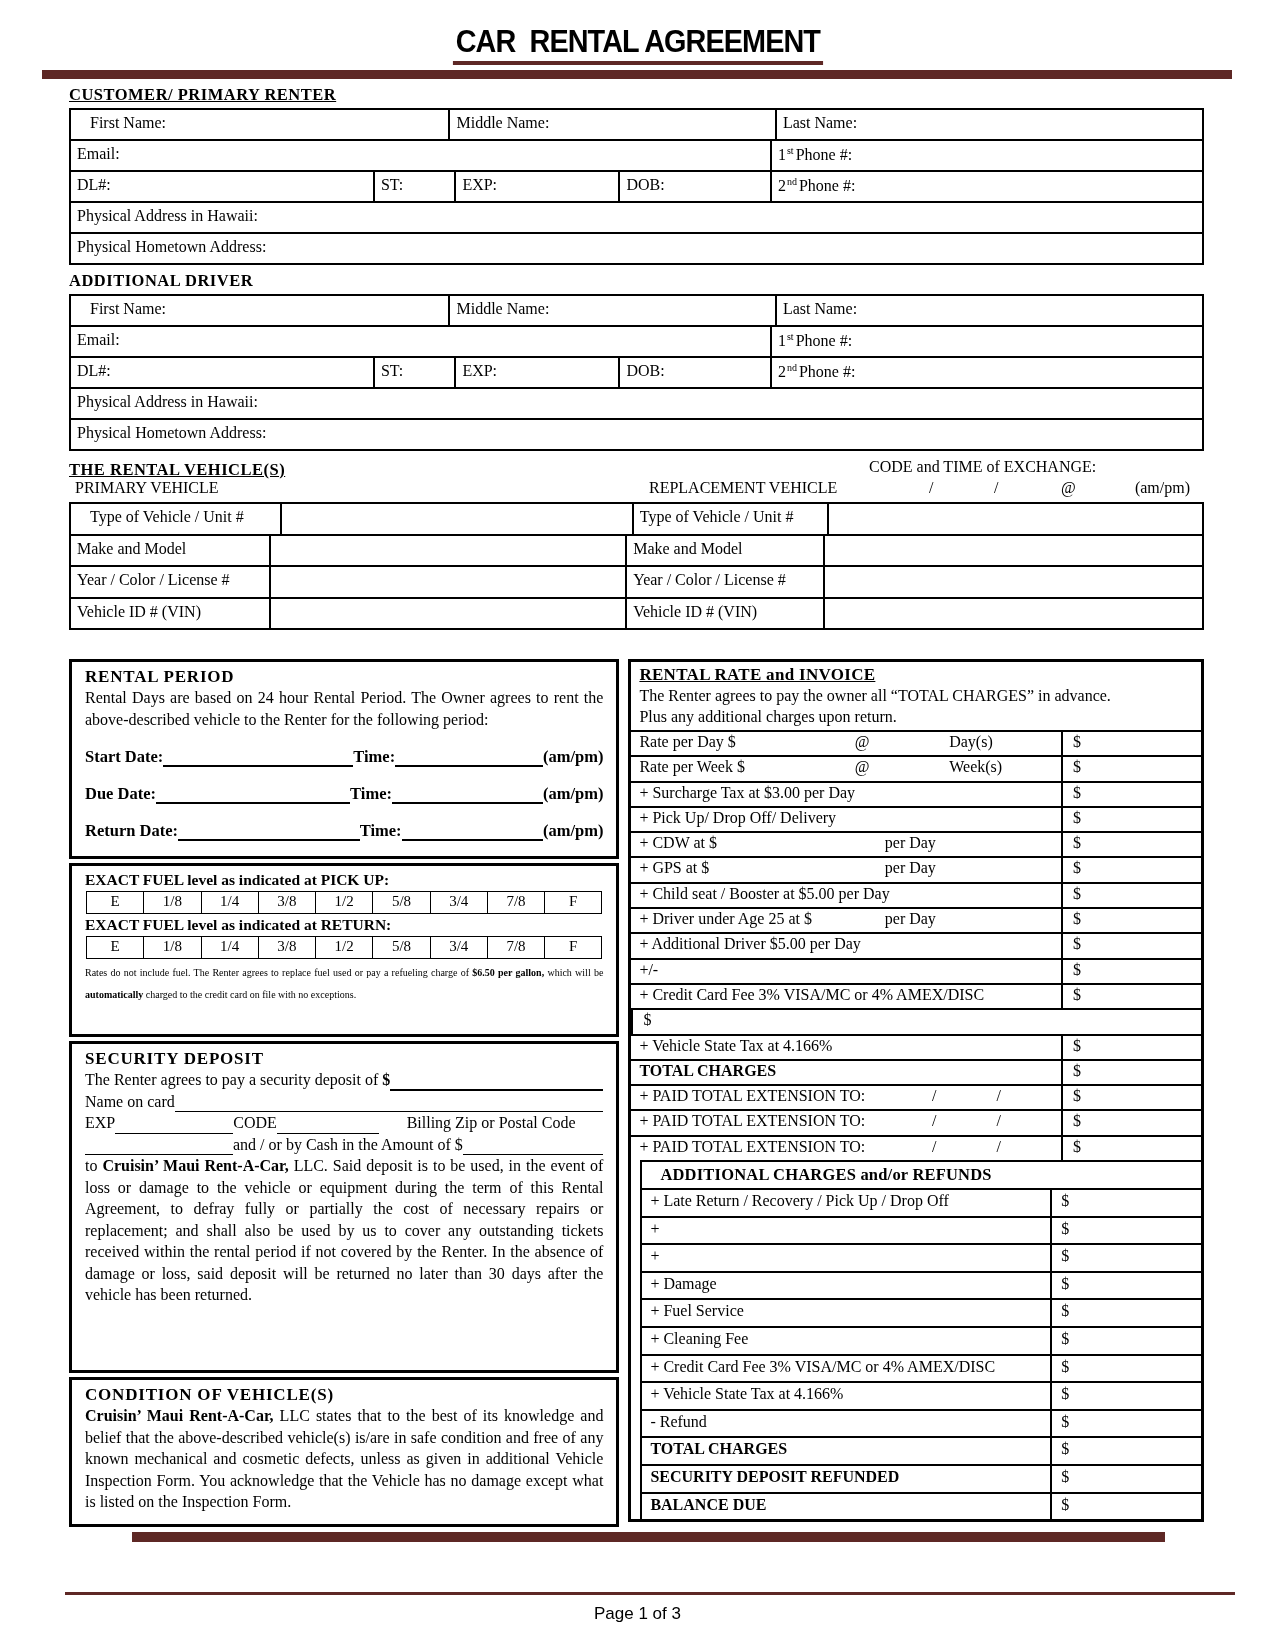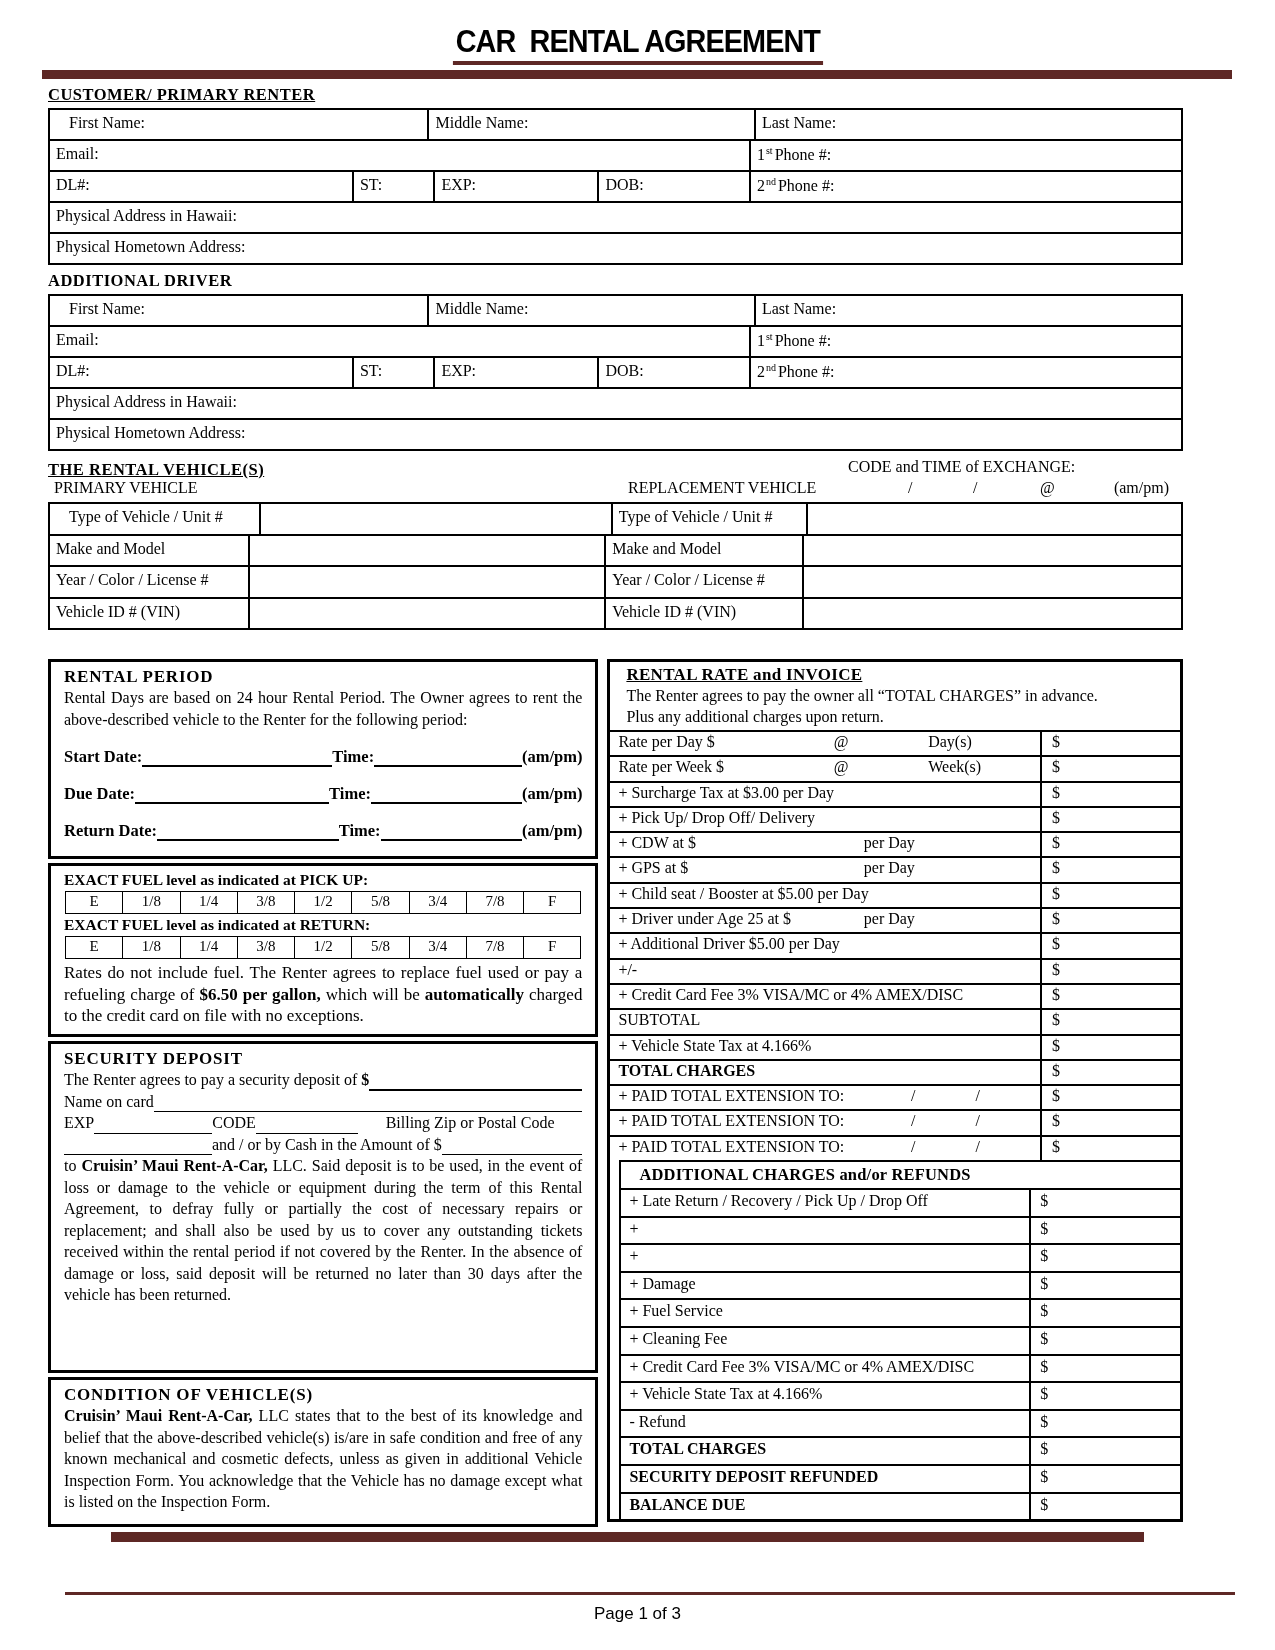--- a/index.html
+++ b/index.html
@@ -1,20 +1,20 @@
 <!DOCTYPE html>
 <html><head>
 <meta charset="utf-8">
 <style>
   :root{ --maroon:#5e2825; --ink:#000; }
   *{box-sizing:border-box;}
   html,body{margin:0;padding:0;background:#fff;}
   body{width:1275px;height:1650px;font-family:"Liberation Serif",serif;color:var(--ink);}
   .page{position:relative;width:1275px;height:1650px;overflow:hidden;}
-  .content{margin-left:48px;width:1135px;}
+  .content{margin-left:69px;width:1135px;}
 
   
   .title-wrap{text-align:center;padding-top:24px;}
   .doc-title{display:inline-block;font-family:"Liberation Sans",sans-serif;font-weight:bold;
     font-size:31px;letter-spacing:-1px;transform:scaleX(.93);transform-origin:center;
     border-bottom:4px solid var(--maroon);padding:0 3px 1px;white-space:pre;}
   .top-bar{margin-left:42px;width:1190px;height:9px;background:var(--maroon);margin-top:5px;}
 
   
   .sec-h{font-size:16.5px;font-weight:bold;letter-spacing:.5px;margin:6px 0 3px;}
@@ -59,21 +59,21 @@
   
   .sec-box{height:332px;}
   .sline{display:flex;align-items:flex-end;font-size:16px;line-height:21.5px;white-space:pre;}
   .sblank{border-bottom:1.5px solid #000;}
   .flex1{flex:1;}
 
   
   .cond-box{height:150px;margin-bottom:0;}
 
   
-  .inv-head{padding:3px 16px 3px;}
+  .inv-head{padding:3px 8px 3px;}
   .inv-title{font-size:17px;font-weight:bold;text-decoration:underline;letter-spacing:.3px;}
   .inv-intro{font-size:16px;line-height:21px;}
   .inv-row{display:flex;border-top:2px solid #000;height:25.3px;font-size:16px;}
   .inv-label{flex:0 0 75.4%;position:relative;padding:1px 0 0 8px;white-space:nowrap;overflow:hidden;}
   .inv-val{flex:1;border-left:2px solid #000;padding:1px 0 0 10px;}
   .mid,.unit{position:absolute;top:1px;}
   .row-rate .mid{left:52%;} .row-rate .unit{left:74%;}
   .row-perday .mid{left:59%;}
   .row-paid .mid{left:70%;} .row-paid .unit{left:85%;}
   .bold{font-weight:bold;}
@@ -230,21 +230,21 @@
             <div class="fuel-c">E</div>
             <div class="fuel-c">1/8</div>
             <div class="fuel-c">1/4</div>
             <div class="fuel-c">3/8</div>
             <div class="fuel-c">1/2</div>
             <div class="fuel-c">5/8</div>
             <div class="fuel-c">3/4</div>
             <div class="fuel-c">7/8</div>
             <div class="fuel-c">F</div>
           </div>
-          <div class="para fuel-note" style="font-size:17px;">
+          <div class="para fuel-note" style="font-size:10px;">
             <span>Rates do not include fuel.  The Renter agrees to replace fuel used or pay a refueling charge of </span><span class="bold">$6.50 per gallon,</span><span> which will be </span><span class="bold">automatically</span><span> charged to the credit card on file with no exceptions.</span>
           </div>
         </div>
 
         <div class="lbox sec-box">
           <div class="box-h">SECURITY DEPOSIT</div>
           <div class="sline">
             <span>The Renter agrees to pay a security deposit of </span><span class="bold">$</span><span class="sblank flex1" style="border-bottom-width:2px;"></span>
           </div>
           <div class="sline">
@@ -314,21 +314,20 @@
         </div>
         <div class="inv-row">
           <div class="inv-label"><span>+/-</span></div>
           <div class="inv-val"><span>$</span></div>
         </div>
         <div class="inv-row">
           <div class="inv-label"><span>+ Credit Card Fee 3% VISA/MC or 4% AMEX/DISC</span></div>
           <div class="inv-val"><span>$</span></div>
         </div>
         <div class="inv-row">
-          <div class="inv-label"><span>SUBTOTAL</span></div>
           <div class="inv-val"><span>$</span></div>
         </div>
         <div class="inv-row">
           <div class="inv-label"><span>+ Vehicle State Tax at 4.166%</span></div>
           <div class="inv-val"><span>$</span></div>
         </div>
         <div class="inv-row">
           <div class="inv-label bold"><span>TOTAL CHARGES</span></div>
           <div class="inv-val"><span>$</span></div>
         </div>

